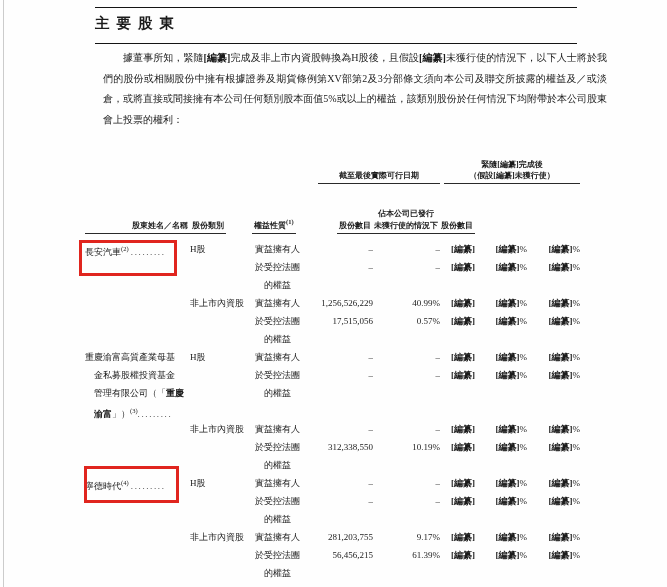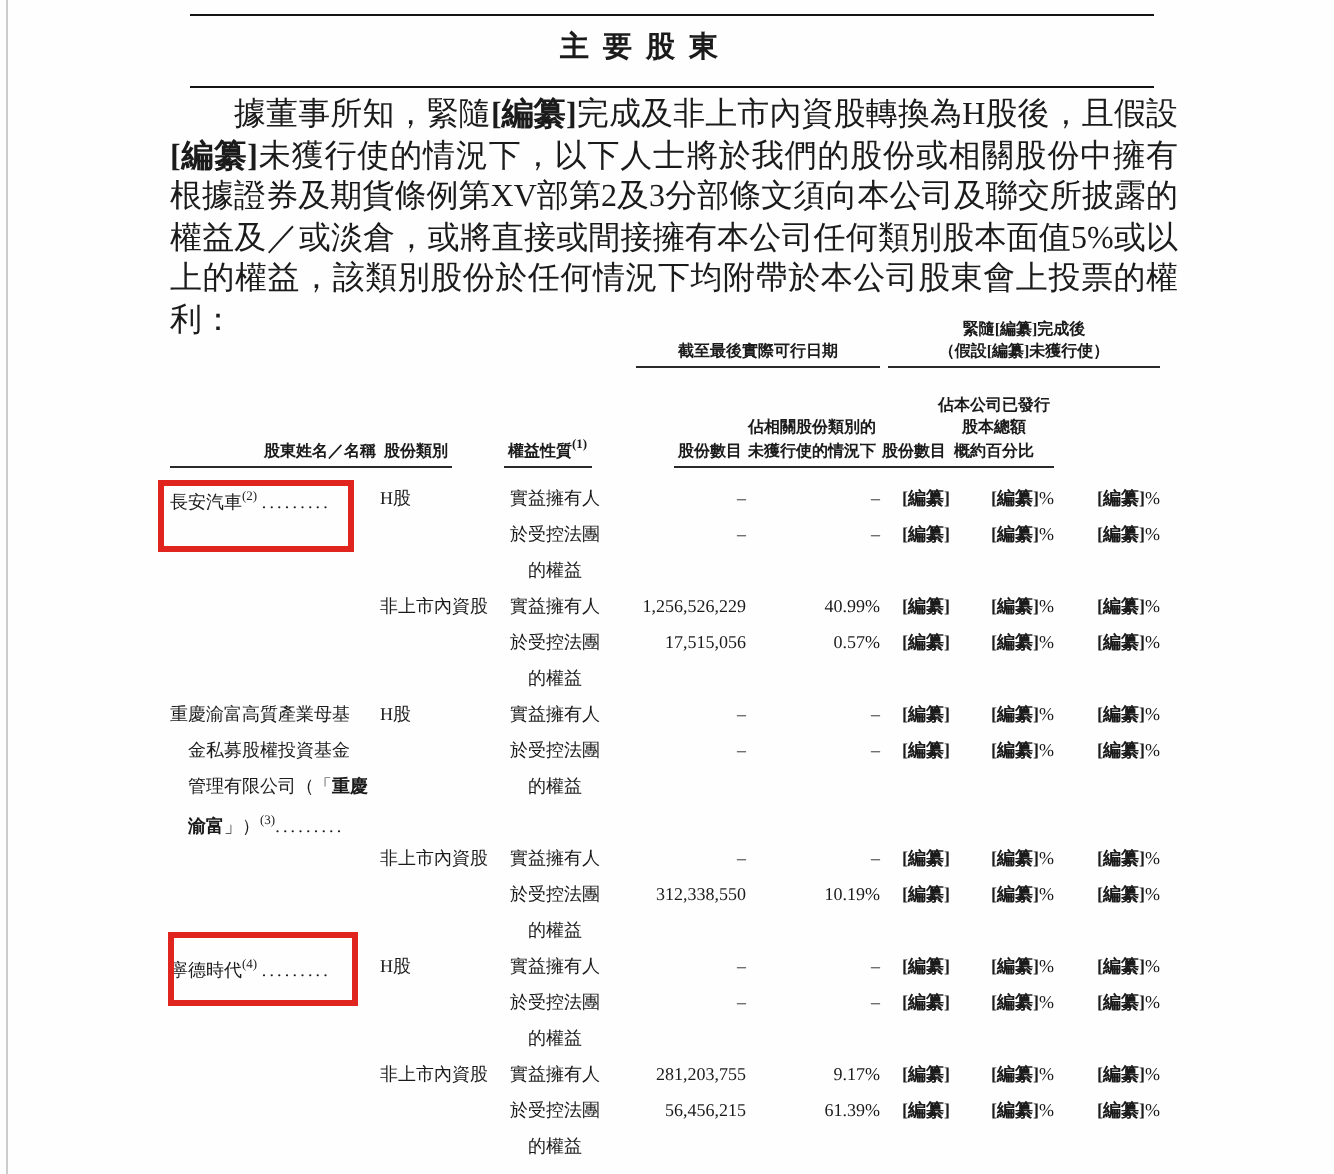--- a/index.html
+++ b/index.html
@@ -6,26 +6,26 @@
   body{
     width:667px;height:587px;position:relative;background:#fefefe;
     font-family:"Liberation Serif","DejaVu Serif",serif;color:#1b1b1b;
     overflow:hidden;
   }
   .edge{position:absolute;left:3px;top:0;bottom:0;width:1px;background:#cccccc;}
   .rule{position:absolute;left:95px;width:482px;height:1px;background:#141414;}
   .rule-a{top:7px;}
   .rule-b{top:43px;}
   .title{
-    position:absolute;left:82px;width:482px;top:14px;text-align:center;
+    position:absolute;left:95px;width:482px;top:14px;
     font-size:14.5px;font-weight:700;letter-spacing:7px;
   }
   .intro{
-    position:absolute;left:85px;top:48px;width:504px;
-    font-size:16px;line-height:20.6px;text-align:justify;text-indent:2em;
+    position:absolute;left:103px;top:48px;width:504px;
+    font-size:10px;line-height:20.6px;text-align:justify;text-indent:2em;
   }
   .tbl{position:absolute;left:85px;top:148px;width:497px;}
   .thead{
     display:grid;
     grid-template-columns:105px 62px 66px 55px 67px 35px 52px 53px;
     grid-template-rows:36px 50px;
     font-weight:700;font-size:8px;margin-bottom:9px;
   }
   .gcell{
     grid-row:1;align-self:end;border-bottom:1px solid #2a2a2a;
@@ -96,34 +96,27 @@
           <div>權益性質<sup>(1)</sup></div>
         </span>
       </div>
     <div class="hcell h4">
         <span class="hu">
           <div>股份數目</div>
         </span>
       </div>
     <div class="hcell h5">
         <span class="hu">
-          <div>佔相關股份類別的</div>
+          <div>佔本公司已發行</div>
           <div>未獲行使的情況下</div>
         </span>
       </div>
     <div class="hcell h6">
         <span class="hu">
           <div>股份數目</div>
-        </span>
-      </div>
-    <div class="hcell h8">
-        <span class="hu">
-          <div>佔本公司已發行</div>
-          <div>股本總額</div>
-          <div>概約百分比</div>
         </span>
       </div>
   </div>
   <div class="tbody" id="tbody">
       <div class="trow">
         <div class="c c1">長安汽車<sup>(2)</sup> <span class="dots">.........</span></div>
         <div class="c c2">H股</div>
         <div class="c c3">實益擁有人</div>
         <div class="c c4">–</div>
         <div class="c c5">–</div>

